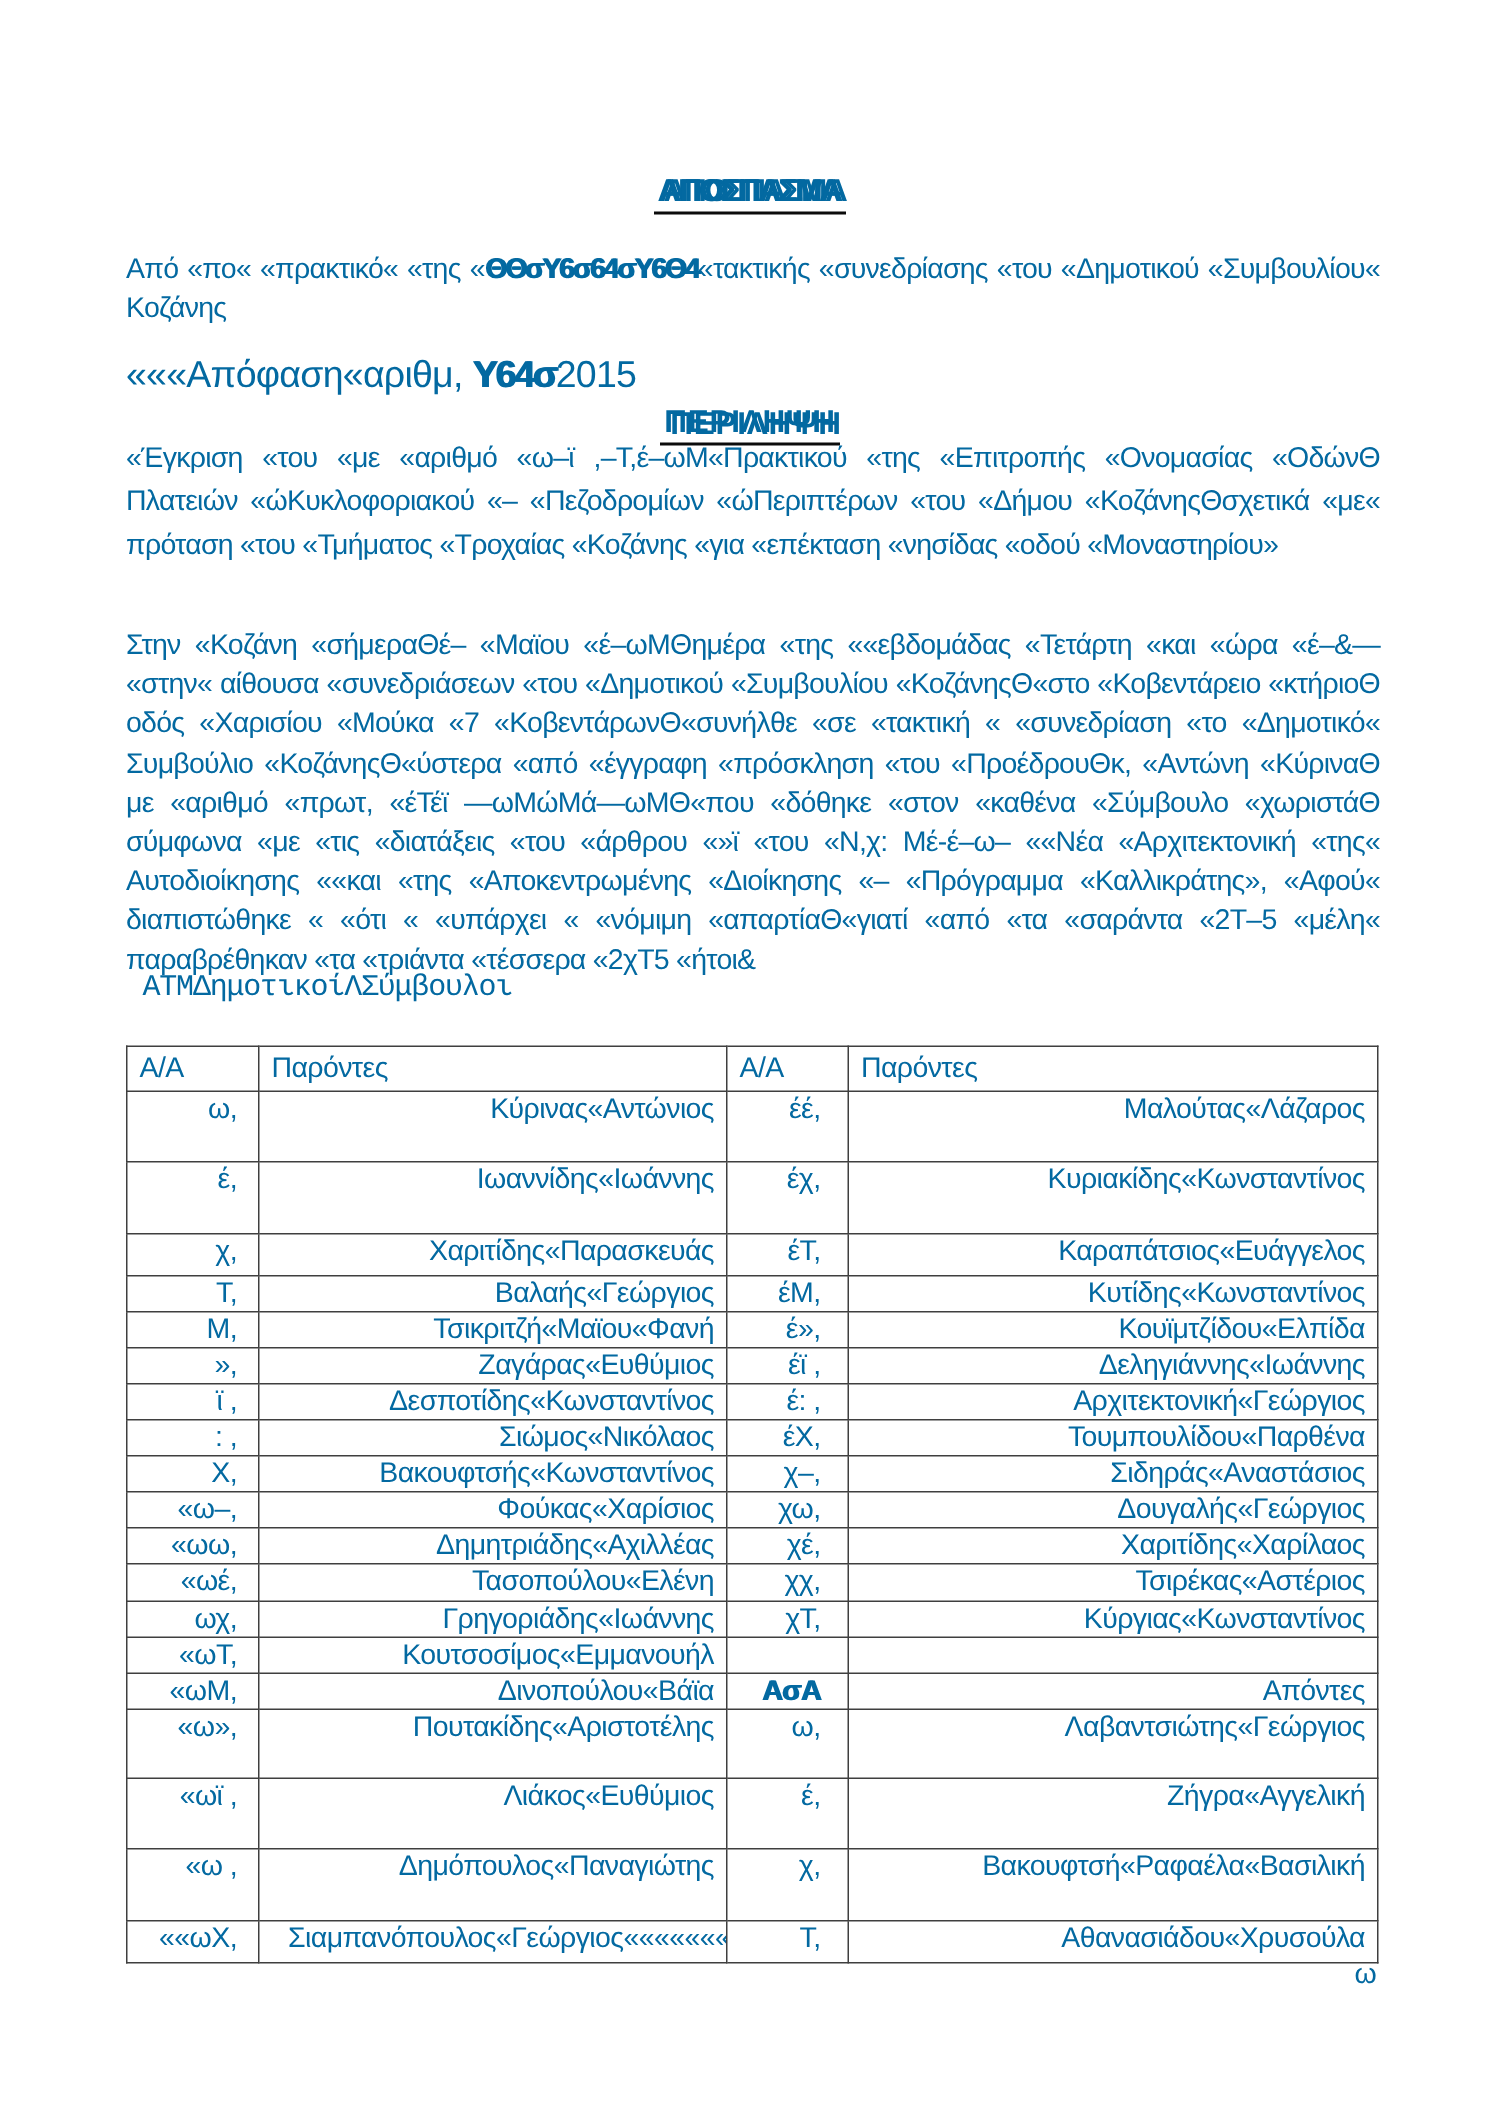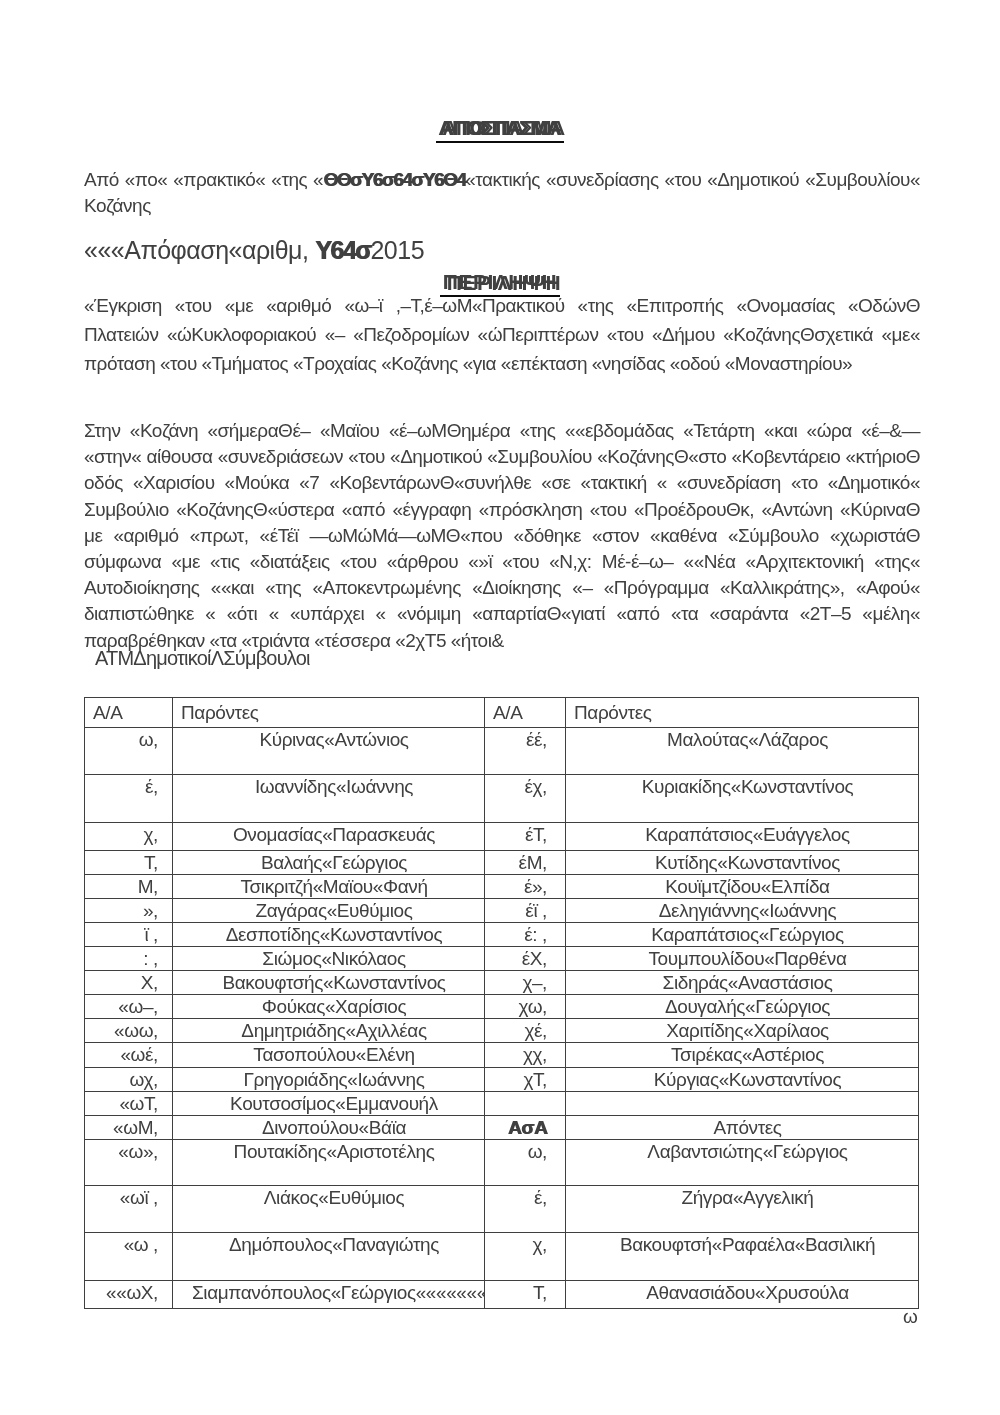--- a/index.html
+++ b/index.html
@@ -2,21 +2,21 @@
 <html><head>
 <meta charset="utf-8">
 <style>
   html,body{margin:0;padding:0;background:#e8e8e8;}
   .page{
     position:relative;
     width:1000px;height:1415px;
     margin:0 auto;
     background:#ffffff;
     font-family:"Liberation Sans", sans-serif;
-    color:#404040;
+    color:#0369a1;
     overflow:hidden;
   }
   .abs{position:absolute;}
   
   .doc-title-wrap{top:116px;left:0;width:1000px;text-align:center;}
   .doc-title{
     display:inline-block;
     font-size:21px;font-weight:700;
     letter-spacing:-1.5px;
     text-shadow:3px 0 0 currentColor,-1px 0 0 currentColor;
@@ -36,21 +36,21 @@
     left:84px;width:836px;
     font-size:19px;
     letter-spacing:-0.5px;
     text-align:justify;
   }
   .para1{top:167px;line-height:26px;}
   .decision-line{top:236px;left:84px;font-size:25px;letter-spacing:-0.5px;}
   .para2{top:291px;line-height:29px;}
   .para3{top:418px;line-height:26.2px;}
   .b{font-weight:700;letter-spacing:-1.5px;text-shadow:1px 0 0 currentColor;}
-  .members-heading{top:647px;left:95px;font-size:20px;letter-spacing:-0.8px;}
+  .members-heading{top:647px;left:95px;font-size:20px;letter-spacing:-0.8px;font-family:Liberation Mono, monospace;}
   
   .attendance{
     top:697px;left:84px;
     border-collapse:collapse;
     table-layout:fixed;
     width:834px;
     font-size:19px;
     letter-spacing:-0.4px;
   }
   .attendance col.c-num1{width:88px;}
@@ -64,21 +64,21 @@
     line-height:22px;
     overflow:hidden;white-space:nowrap;
     font-weight:400;
   }
   .attendance th{
     height:28px;text-align:left;vertical-align:middle;
     font-size:19px;
   }
   .attendance td.num{text-align:right;padding-right:14px;}
   .attendance td.num2{text-align:right;padding-right:18px;}
-  .attendance td.name{text-align:center;padding-left:19px;}
+  .attendance td.name{text-align:right;padding-left:19px;}
   .attendance td.boldnum{font-weight:700;text-shadow:1px 0 0 currentColor;}
   .page-num{top:1306px;left:903px;font-size:19px;}
 </style>
 </head>
 <body>
 
 <div class="page">
 
   <div class="abs doc-title-wrap">
     <span class="doc-title">ΑΠΟΣΠΑΣΜΑ</span>
@@ -121,21 +121,21 @@
           <td class="name">Μαλούτας«Λάζαρος</td>
         </tr>
         <tr style="height: 48px;">
           <td class="num">έ,</td>
           <td class="name">Ιωαννίδης«Ιωάννης</td>
           <td class="num2">έχ,</td>
           <td class="name">Κυριακίδης«Κωνσταντίνος</td>
         </tr>
         <tr style="height: 28px;">
           <td class="num">χ,</td>
-          <td class="name">Ονομασίας«Παρασκευάς</td>
+          <td class="name">Χαριτίδης«Παρασκευάς</td>
           <td class="num2">έΤ,</td>
           <td class="name">Καραπάτσιος«Ευάγγελος</td>
         </tr>
         <tr style="height: 24px;">
           <td class="num">Τ,</td>
           <td class="name">Βαλαής«Γεώργιος</td>
           <td class="num2">έΜ,</td>
           <td class="name">Κυτίδης«Κωνσταντίνος</td>
         </tr>
         <tr style="height: 24px;">
@@ -147,21 +147,21 @@
         <tr style="height: 24px;">
           <td class="num">»,</td>
           <td class="name">Ζαγάρας«Ευθύμιος</td>
           <td class="num2">έϊ ,</td>
           <td class="name">Δεληγιάννης«Ιωάννης</td>
         </tr>
         <tr style="height: 24px;">
           <td class="num">ϊ ,</td>
           <td class="name">Δεσποτίδης«Κωνσταντίνος</td>
           <td class="num2">έ: ,</td>
-          <td class="name">Καραπάτσιος«Γεώργιος</td>
+          <td class="name">Αρχιτεκτονική«Γεώργιος</td>
         </tr>
         <tr style="height: 24px;">
           <td class="num">: ,</td>
           <td class="name">Σιώμος«Νικόλαος</td>
           <td class="num2">έΧ,</td>
           <td class="name">Τουμπουλίδου«Παρθένα</td>
         </tr>
         <tr style="height: 24px;">
           <td class="num">Χ,</td>
           <td class="name">Βακουφτσής«Κωνσταντίνος</td>

